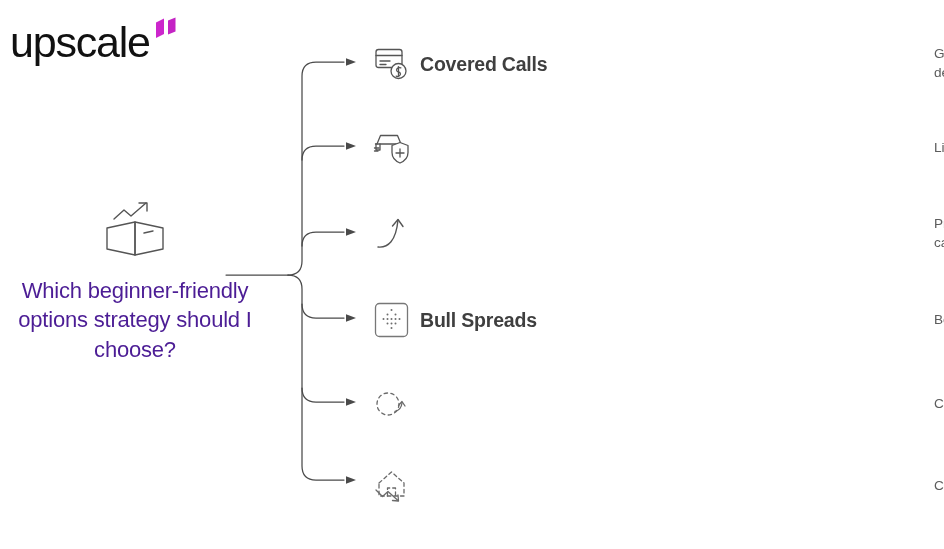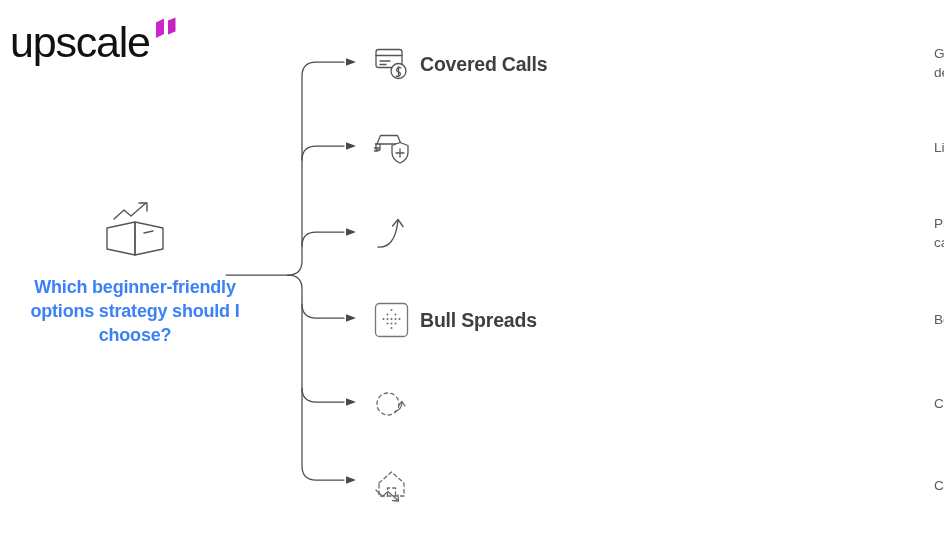--- a/index.html
+++ b/index.html
@@ -58,23 +58,23 @@
     left: 14px;
     top: 200px;
     width: 242px;
     text-align: center;
   }
   .root-icon {
     display: block;
     margin: 0 auto 12px auto;
   }
   .root-title {
-    font-size: 18px;
-    font-weight: bold;
-    color: #3b82f6;
+    font-size: 22px;
+    font-weight: normal;
+    color: #4c1d95;
     line-height: 1.33;
     letter-spacing: -0.2px;
   }
 
   
   .branch {
     position: absolute;
     left: 368px;
     display: flex;
     align-items: center;

